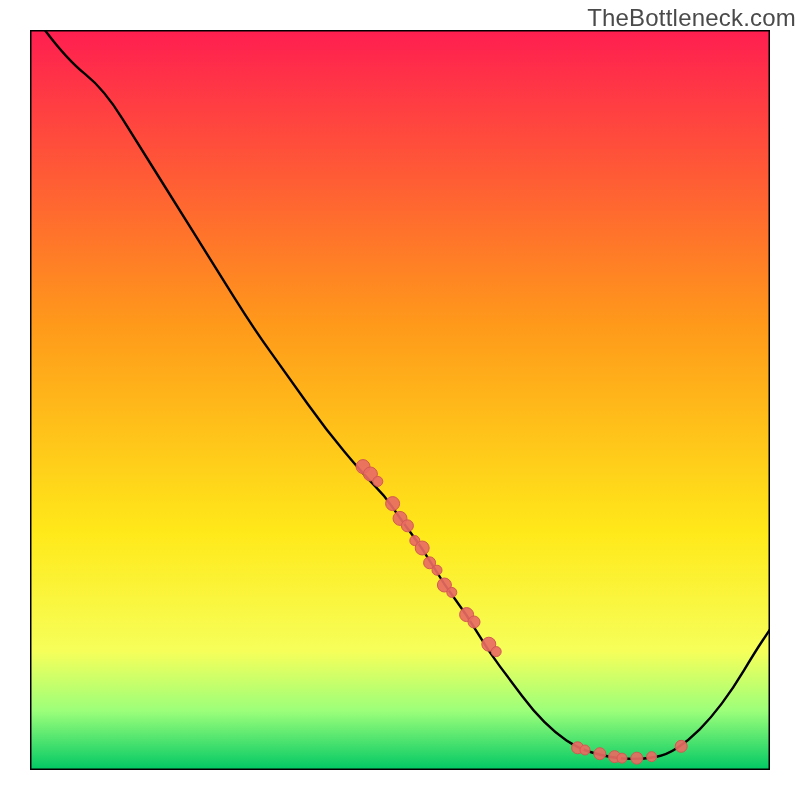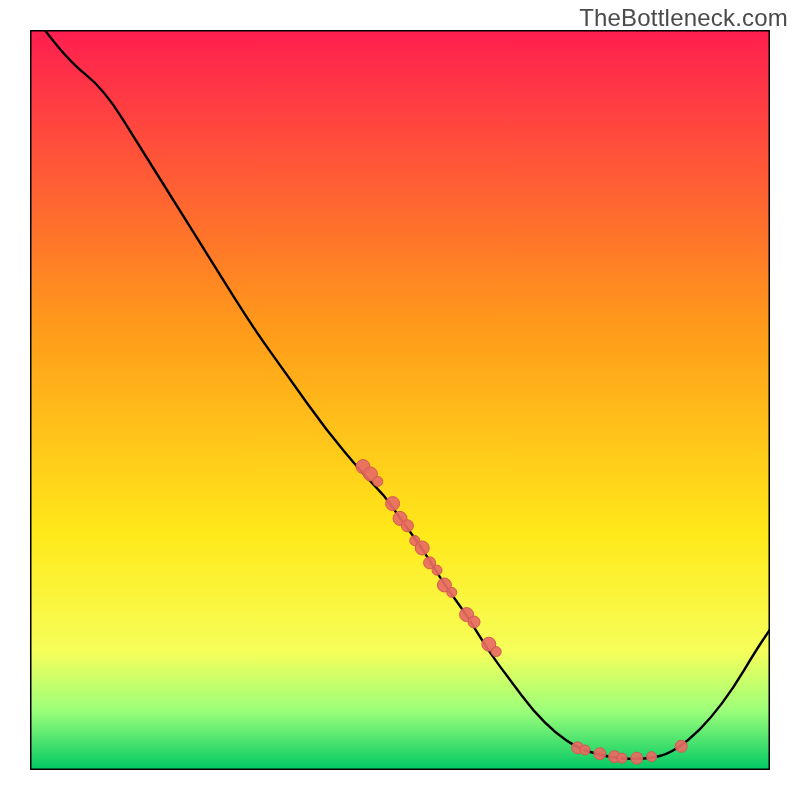--- a/index.html
+++ b/index.html
@@ -12,21 +12,21 @@
     overflow: hidden;
   }
   .stage {
     position: relative;
     width: 800px;
     height: 800px;
   }
   .watermark {
     position: absolute;
     top: 4px;
-    right: 12px;
+    right: 4px;
     font-size: 24px;
     font-weight: 500;
     color: #4a4a4a;
     letter-spacing: 0.2px;
     z-index: 10;
   }
   .plot {
     position: absolute;
     left: 30px;
     top: 30px;

